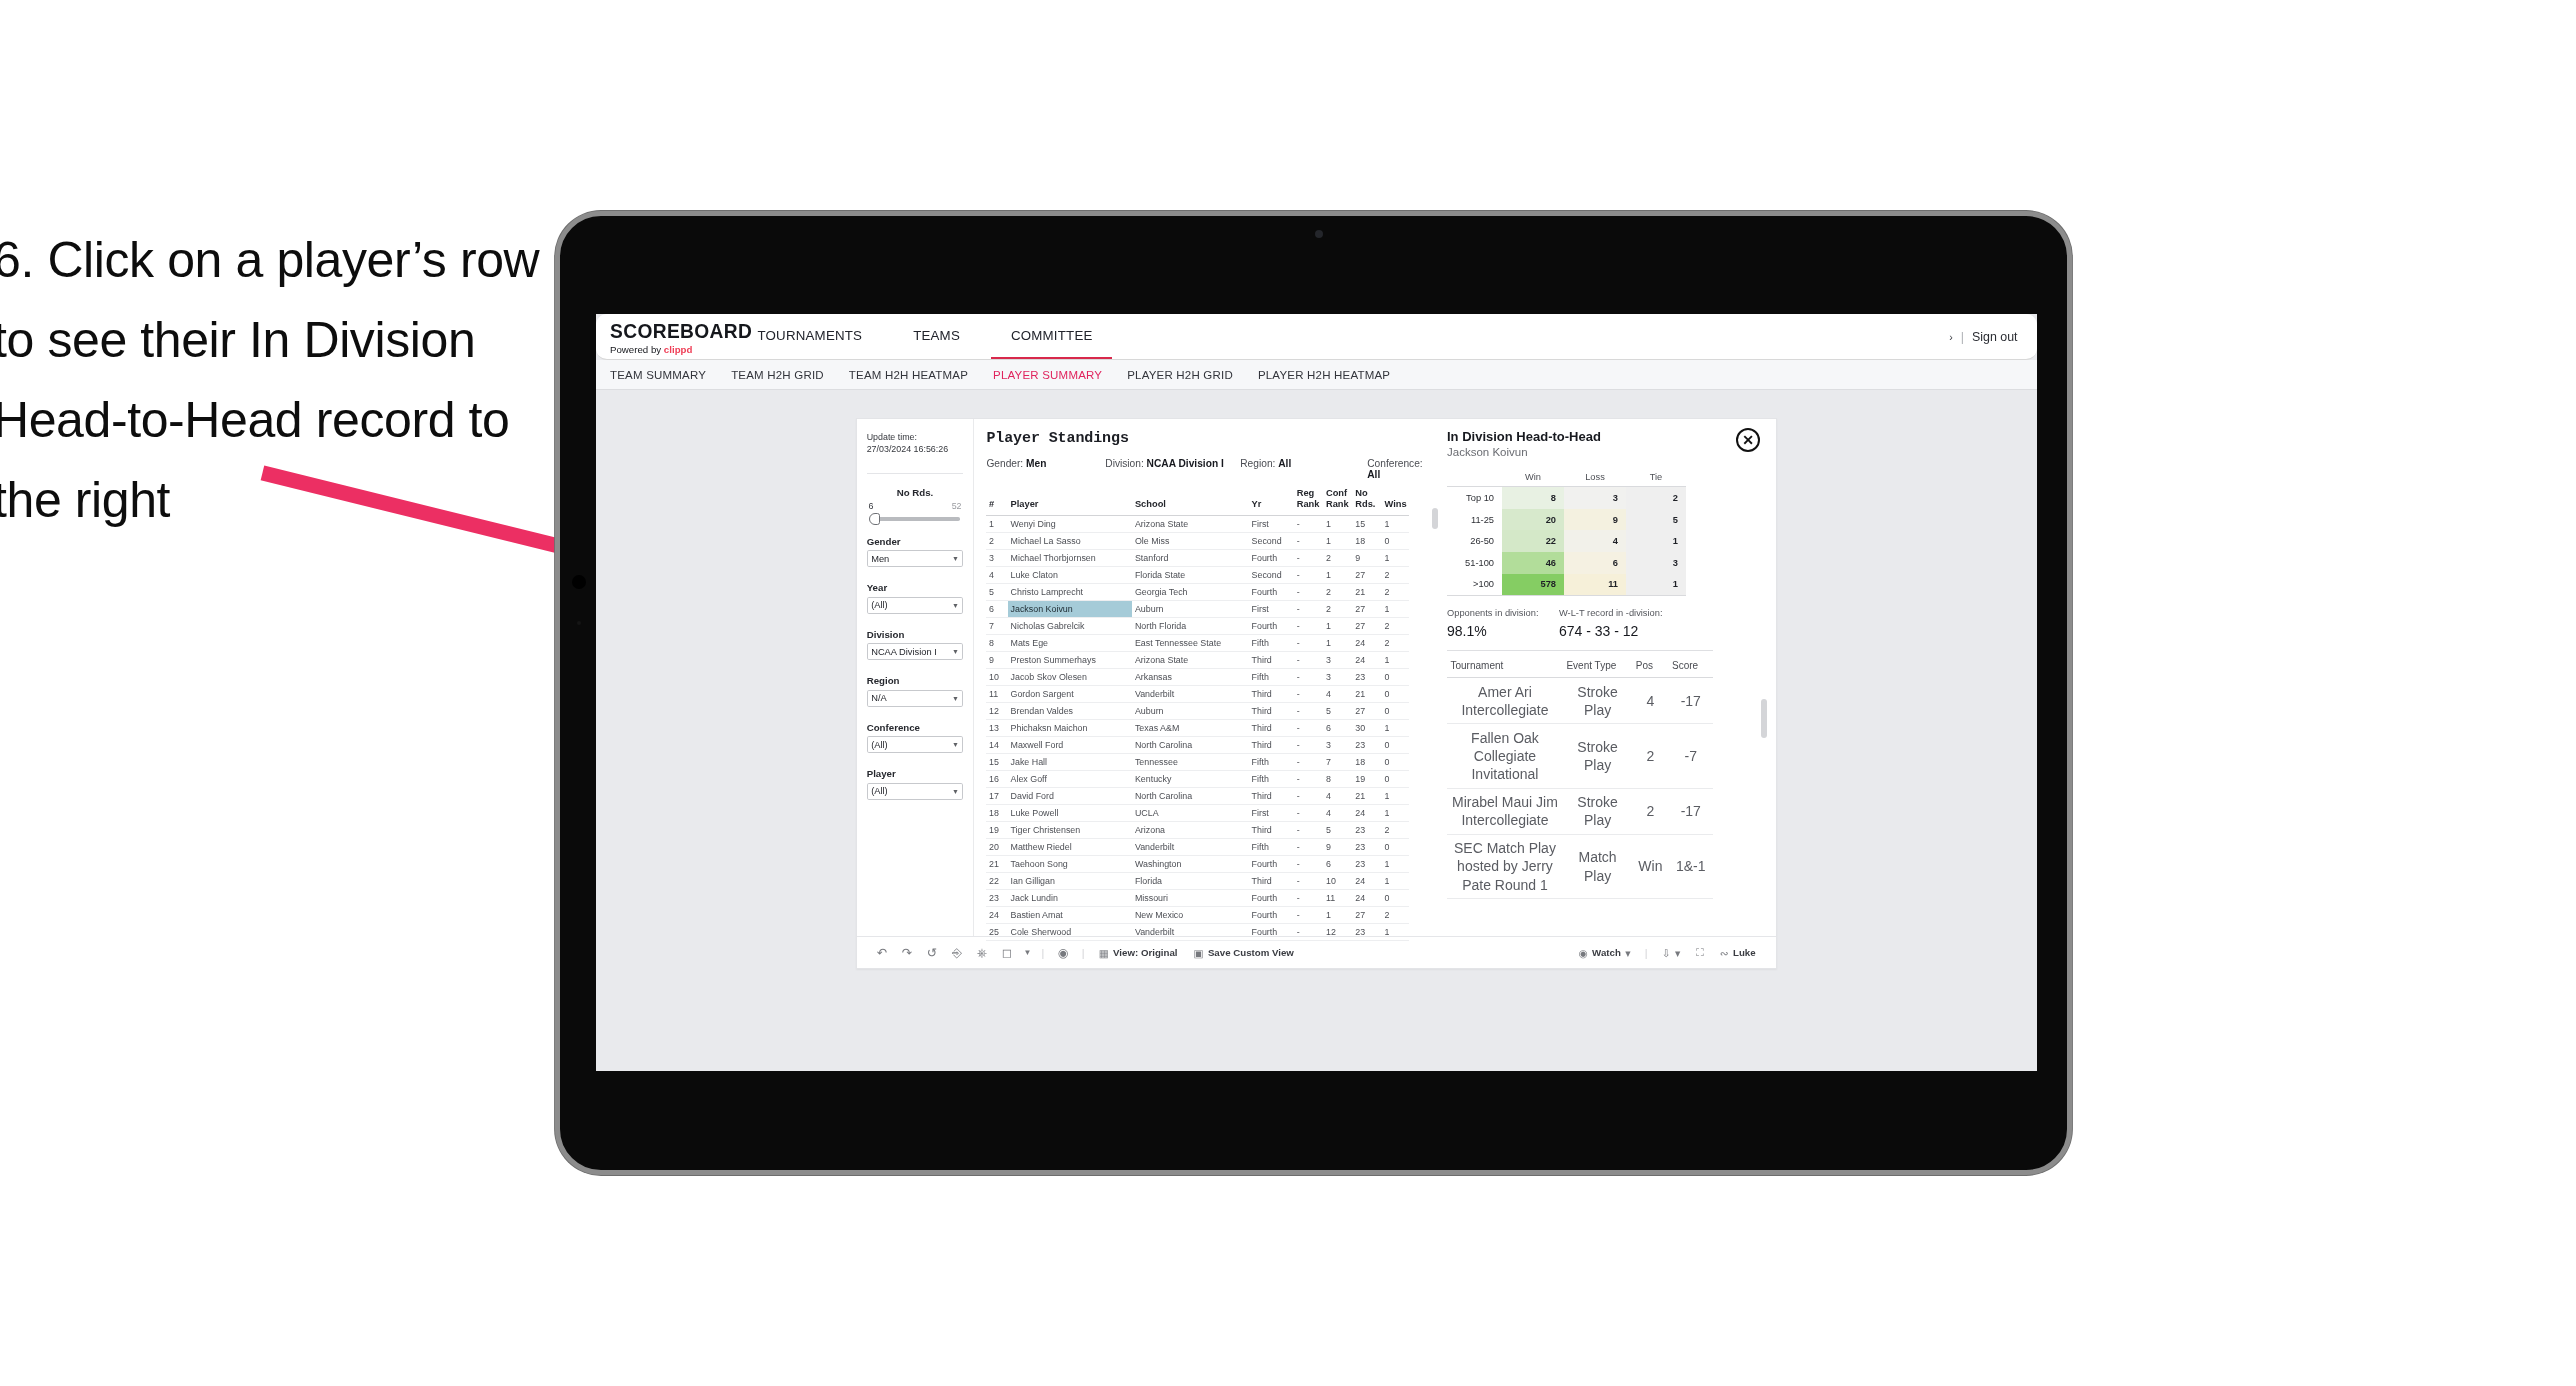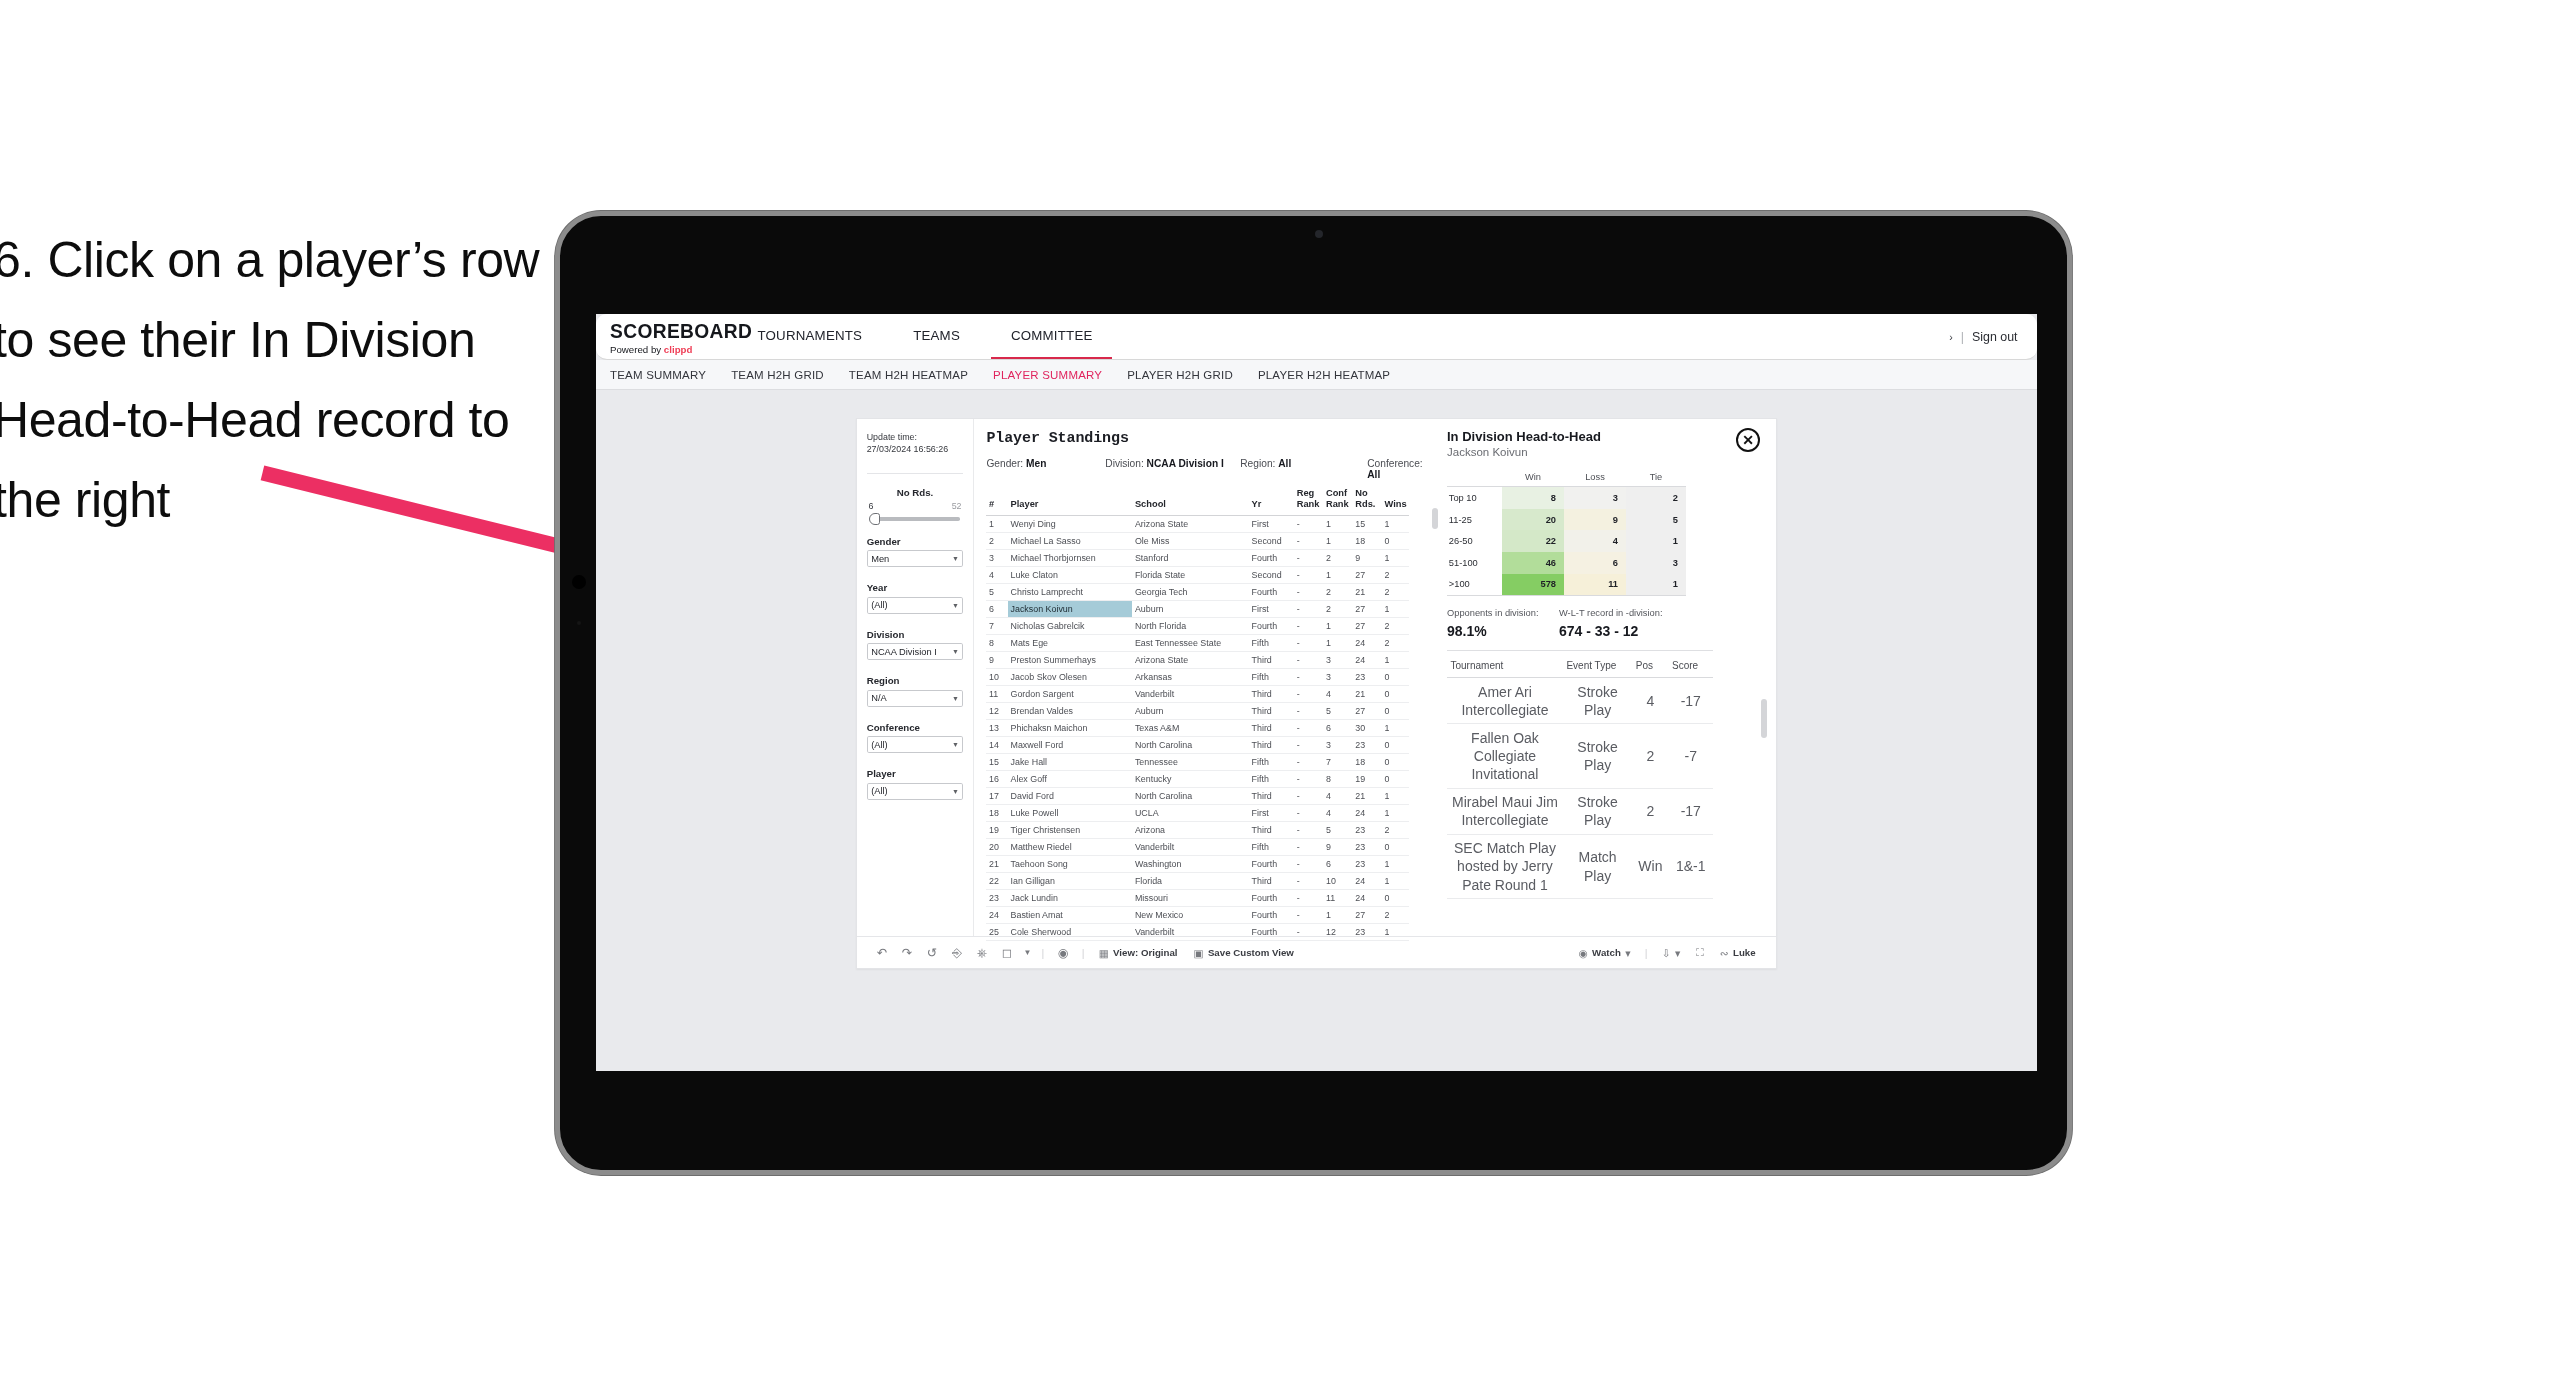--- a/index.html
+++ b/index.html
@@ -165,27 +165,27 @@
   table.h2h { border-collapse:collapse; margin-top:12.4px; width:239px; table-layout:fixed; }
   table.h2h th {
     font-size:9.3px; color:#4d4f55; font-weight:normal; text-align:center;
     padding-bottom:4.4px; border-bottom:0.9px solid #d9dadd;
   }
   table.h2h th.rh { border-bottom:0.9px solid #d9dadd; }
   table.h2h td {
     font-size:9.3px; color:#1f2127; text-align:right; padding:5.8px 8px;
     height:18.6px; font-weight:bold;
   }
-  table.h2h td.rl { text-align:left; font-weight:normal; color:#2d2f35; padding-left:1.8px; background:#fff !important; }
+  table.h2h td.rl { text-align:right; font-weight:normal; color:#2d2f35; padding-left:1.8px; background:#fff !important; }
   #h2h-bottomline { width:239px; height:0.9px; background:#d9dadd; }
 
   #stats { display:flex; margin-top:12.4px; }
   #stats .s1 { width:112px; }
   #stats .lab { font-size:9.3px; color:#54565c; }
-  #stats .val { font-size:14px; font-weight:bold; color:#17191f; margin-top:4.4px; }
+  #stats .val { font-size:14px; font-weight:normal; color:#17191f; margin-top:4.4px; }
   #stats .s2 .val { font-size:14px; }
   #divline { width:266px; height:0.9px; background:#dedfe2; margin-top:11.5px; }
 
   table.tour { border-collapse:collapse; width:266px; table-layout:fixed; margin-top:1.8px; }
   table.tour th {
     font-size:10px; color:#4a4c52; font-weight:normal; text-align:left;
     padding:7px 3.5px 6.2px 3.5px; border-bottom:0.9px solid #d9dadd;
   }
   table.tour td {
     font-size:14px; color:#5a5c62; padding:4.4px 3.5px; line-height:1.3;

